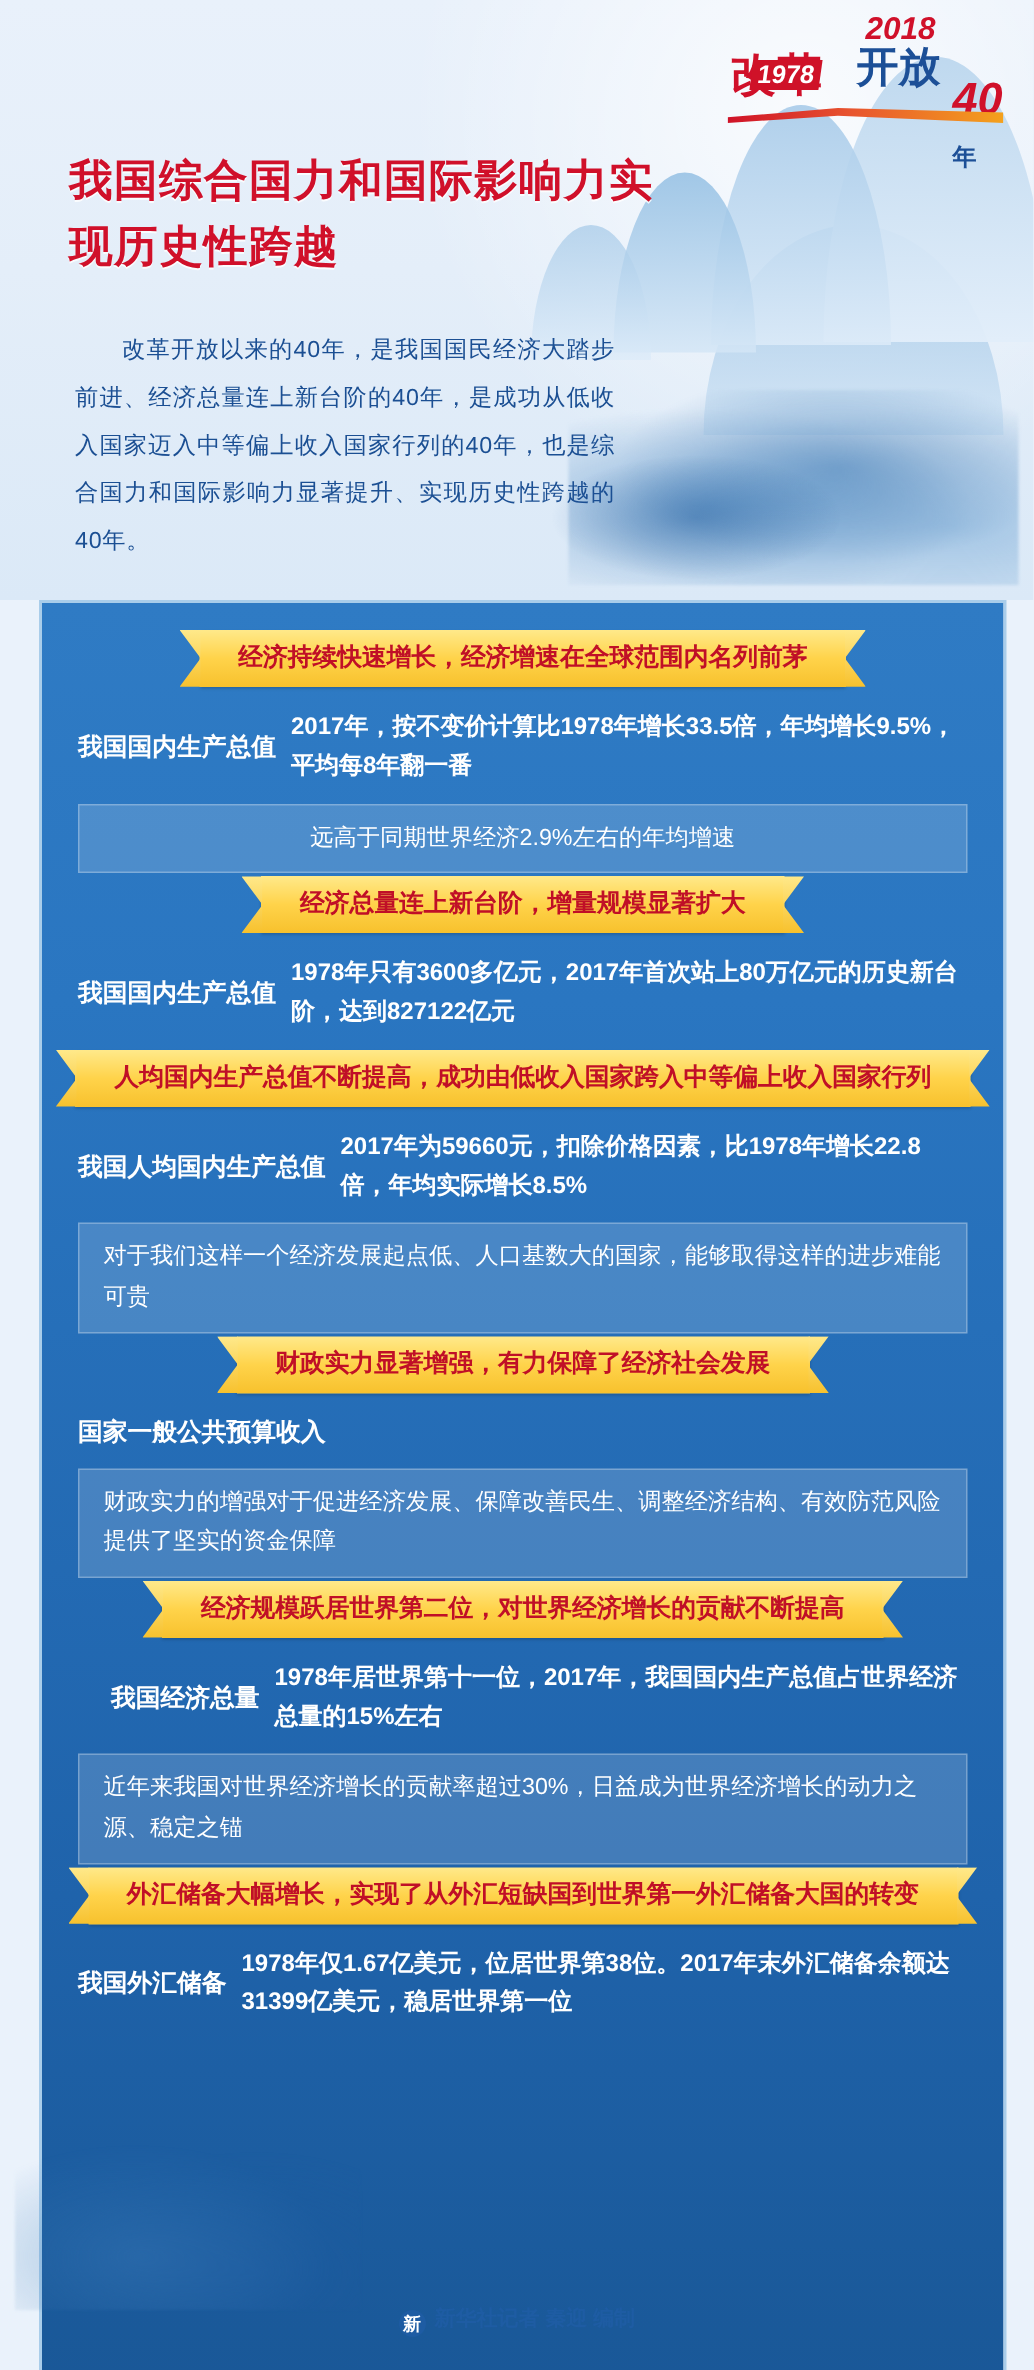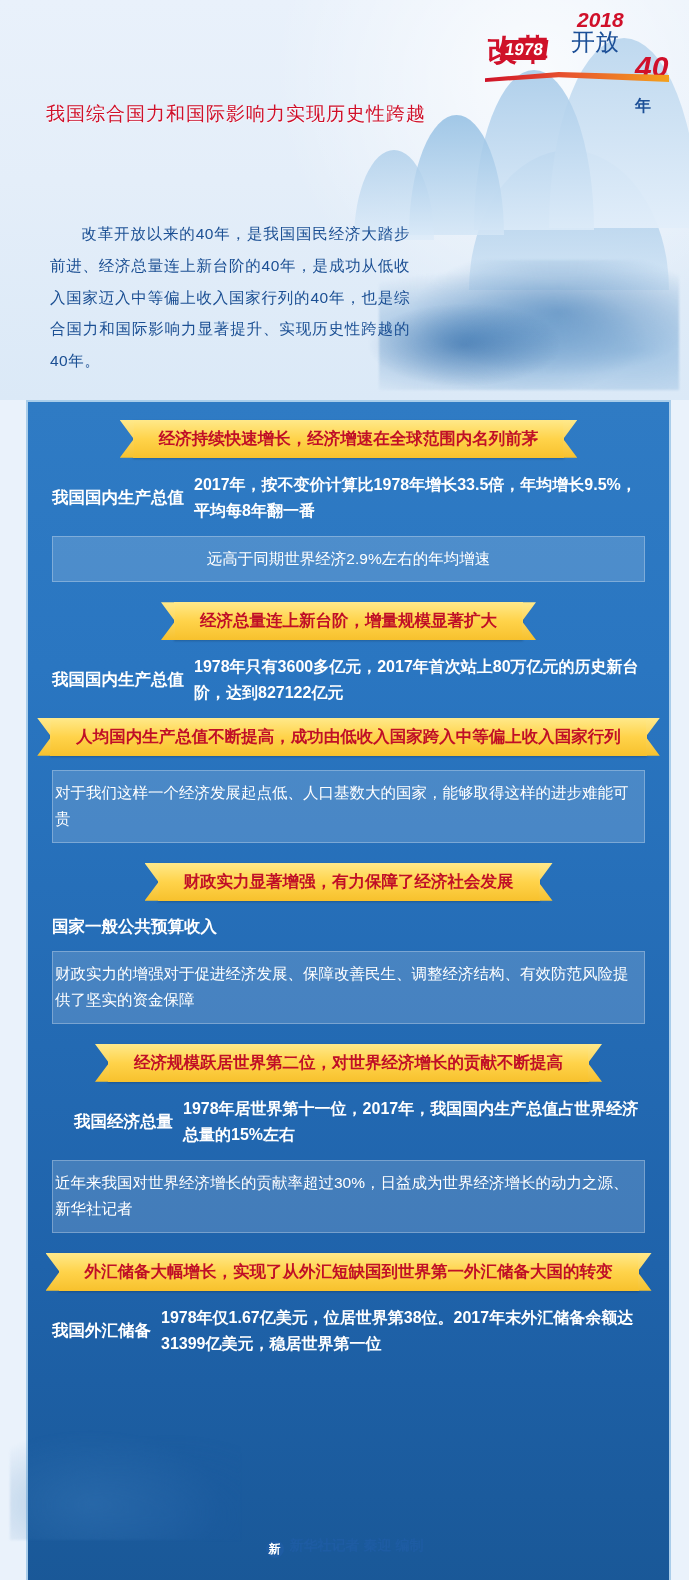--- a/index.html
+++ b/index.html
@@ -45,34 +45,34 @@
   
   #logo {
     position:absolute; right:14px; top:10px; width:196px; height:78px;
     text-align:left;
   }
   #logo .lg-bg {
     position:absolute; inset:0;
     background: linear-gradient(135deg, rgba(255,255,255,.0) 0%, rgba(255,255,255,.0) 100%);
   }
   #logo .big1 { position:absolute; left:8px;  top:20px; font-size:30px; font-weight:bold; color:#d0102a; letter-spacing:1px; }
-  #logo .big2 { position:absolute; left:92px; top:16px; font-size:24px; font-weight:normal; color:#1c4f97; }
+  #logo .big2 { position:absolute; left:92px; top:16px; font-size:28px; font-weight:bold; color:#1c4f97; }
   #logo .y2018 { position:absolute; left:98px; top:-2px; font-size:21px; font-weight:bold; color:#d0102a; font-style:italic; }
   #logo .y1978 { position:absolute; left:22px; top:30px; font-size:17px; font-weight:bold; color:#fff; background:#cf1228; padding:0 4px; transform:skewX(-8deg); }
   #logo .y40   { position:absolute; left:128px; top:40px; font-size:30px; font-weight:bold; color:#d0102a; font-style:italic;margin-left:28px; }
   #logo .y40 span { font-size:16px; color:#1c4f97; font-style:normal; }
   #logo .swoosh {
     position:absolute; left:6px; top:62px; width:184px; height:10px;
     background:linear-gradient(90deg,#cf1228 0%, #e8552f 45%, #f4a11c 100%);
     clip-path: polygon(0 62%, 40% 0, 100% 30%, 100% 100%, 40% 52%, 0 100%);
   }
 
   #headline {
     position:absolute; left:46px; top:100px; width:400px;
-    font-size:19px; font-weight:normal; color:#d0102a; line-height:1.5;
+    font-size:29px; font-weight:bold; color:#d0102a; line-height:1.5;
     letter-spacing:1px;
     text-shadow:0 1px 0 rgba(255,255,255,.8);
   }
   #lede {
     position:absolute; left:50px; top:218px; width:360px;
     font-size:15.5px; color:#1b4f93; line-height:2.05; text-align:justify;
     letter-spacing:.5px;
   }
   #lede .ind { display:inline-block; width:2em; }
 
@@ -113,25 +113,25 @@
   .row { display:flex; align-items:center; gap:10px; margin: 0 6px 12px 6px; }
   .row .label {
     flex: 0 0 auto; color:#fff; font-weight:bold; font-size:16.5px; line-height:1.45;
     white-space:nowrap;
     font-family:Liberation Serif, serif;
   }
   .row .val { color:#fff; font-size:16px; line-height:1.62; font-weight:bold; }
 
   
   .note {
-    margin: 0 6px 20px 6px;
+    margin: 0 6px 2px 6px;
     background: rgba(255,255,255,0.16);
     border: 1px solid rgba(255,255,255,0.28);
     color:#ffffff; font-size:15.5px; line-height:1.72;
-    padding: 9px 2px;
+    padding: 9px 16px;
   }
   .note.center { text-align:center; }
 
   
   #credit {
     position:absolute; left:0; bottom:22px; width:100%;
     text-align:center; color:#1e5ca3; font-size:14px; font-weight:bold;
   }
   #credit .mark {
     display:inline-block; width:18px; height:18px; border-radius:50%;
@@ -181,34 +181,38 @@
   </div>
   <div class="note center">远高于同期世界经济2.9%左右的年均增速</div>
 
   <div class="banner">经济总量连上新台阶，增量规模显著扩大</div>
   <div class="row">
     <div class="label">我国国内生产总值</div>
     <div class="val">1978年只有3600多亿元，2017年首次站上80万亿元的历史新台阶，达到827122亿元</div>
   </div>
 
   <div class="banner">人均国内生产总值不断提高，成功由低收入国家跨入中等偏上收入国家行列</div>
+  <div class="row">
+    <div class="label">我国人均国内生产总值</div>
+    <div class="val">2017年为59660元，扣除价格因素，比1978年增长22.8倍，年均实际增长8.5%</div>
+  </div>
   <div class="note">对于我们这样一个经济发展起点低、人口基数大的国家，能够取得这样的进步难能可贵</div>
 
   <div class="banner">财政实力显著增强，有力保障了经济社会发展</div>
   <div class="row">
     <div class="label">国家一般公共预算收入</div>
   </div>
   <div class="note">财政实力的增强对于促进经济发展、保障改善民生、调整经济结构、有效防范风险提供了坚实的资金保障</div>
 
   <div class="banner">经济规模跃居世界第二位，对世界经济增长的贡献不断提高</div>
   <div class="row">
     <div class="label" style="margin-left:22px;">我国经济总量</div>
     <div class="val">1978年居世界第十一位，2017年，我国国内生产总值占世界经济总量的15%左右</div>
   </div>
-  <div class="note">近年来我国对世界经济增长的贡献率超过30%，日益成为世界经济增长的动力之源、新华社记者</div>
+  <div class="note">近年来我国对世界经济增长的贡献率超过30%，日益成为世界经济增长的动力之源、稳定之锚</div>
 
   <div class="banner">外汇储备大幅增长，实现了从外汇短缺国到世界第一外汇储备大国的转变</div>
   <div class="row">
     <div class="label">我国外汇储备</div>
     <div class="val">1978年仅1.67亿美元，位居世界第38位。2017年末外汇储备余额达31399亿美元，稳居世界第一位</div>
   </div>
 </div>
 
 <div id="botwash"></div>
 

